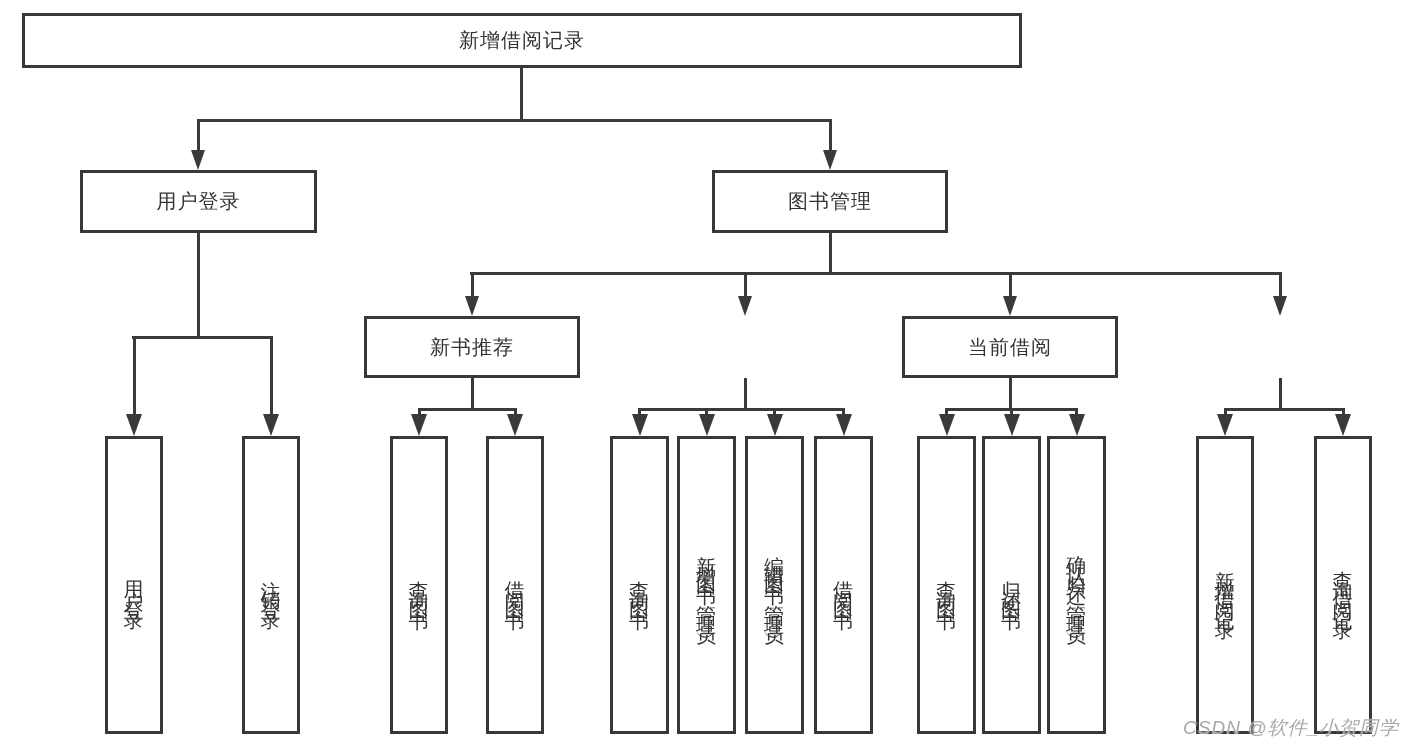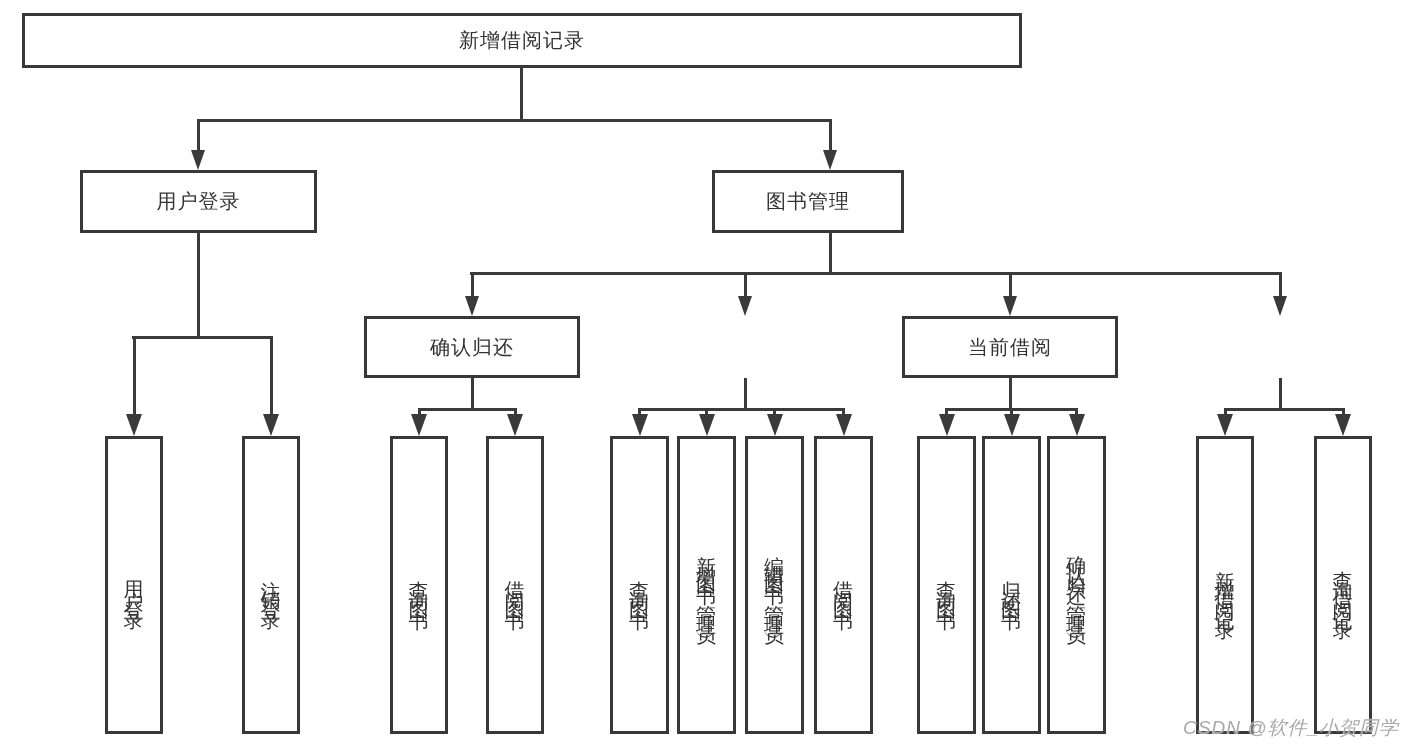--- a/index.html
+++ b/index.html
@@ -73,21 +73,21 @@
   <div class="vline" style="left:520px;top:68px;height:54px;"></div>
   <div class="hline" style="left:197px;top:119px;width:634px;"></div>
   <div class="vline" style="left:197px;top:119px;height:33px;"></div>
   <div class="ah ah-s" style="left:191px;top:150px;"></div>
   <div class="vline" style="left:829px;top:119px;height:33px;"></div>
   <div class="ah ah-s" style="left:823px;top:150px;"></div>
 
   <div class="box" style="left:80px;top:170px;width:237px;height:63px;">
     <span>用户登录</span>
   </div>
-  <div class="box" style="left:712px;top:170px;width:192px;height:63px;">
+  <div class="box" style="left:712px;top:170px;width:236px;height:63px;">
     <span>图书管理</span>
   </div>
 
   <div class="vline" style="left:197px;top:233px;height:106px;"></div>
   <div class="hline" style="left:132px;top:336px;width:140px;"></div>
   <div class="vline" style="left:133px;top:336px;height:80px;"></div>
   <div class="ah" style="left:126px;top:414px;"></div>
   <div class="vline" style="left:270px;top:336px;height:80px;"></div>
   <div class="ah" style="left:263px;top:414px;"></div>
 
@@ -96,21 +96,21 @@
   <div class="vline" style="left:471px;top:272px;height:26px;"></div>
   <div class="ah ah-s" style="left:465px;top:296px;"></div>
   <div class="vline" style="left:744px;top:272px;height:26px;"></div>
   <div class="ah ah-s" style="left:738px;top:296px;"></div>
   <div class="vline" style="left:1009px;top:272px;height:26px;"></div>
   <div class="ah ah-s" style="left:1003px;top:296px;"></div>
   <div class="vline" style="left:1279px;top:272px;height:26px;"></div>
   <div class="ah ah-s" style="left:1273px;top:296px;"></div>
 
   <div class="box" style="left:364px;top:316px;width:216px;height:62px;">
-    <span>确认归还</span>
+    <span>新书推荐</span>
   </div>
   <div class="box" style="left:902px;top:316px;width:216px;height:62px;text-align:right;">
     <span>当前借阅</span>
   </div>
 
   <div class="vline" style="left:471px;top:378px;height:33px;"></div>
   <div class="hline" style="left:418px;top:408px;width:98px;"></div>
   <div class="vline" style="left:418px;top:408px;height:10px;"></div>
   <div class="ah" style="left:411px;top:414px;"></div>
   <div class="vline" style="left:514px;top:408px;height:10px;"></div>

